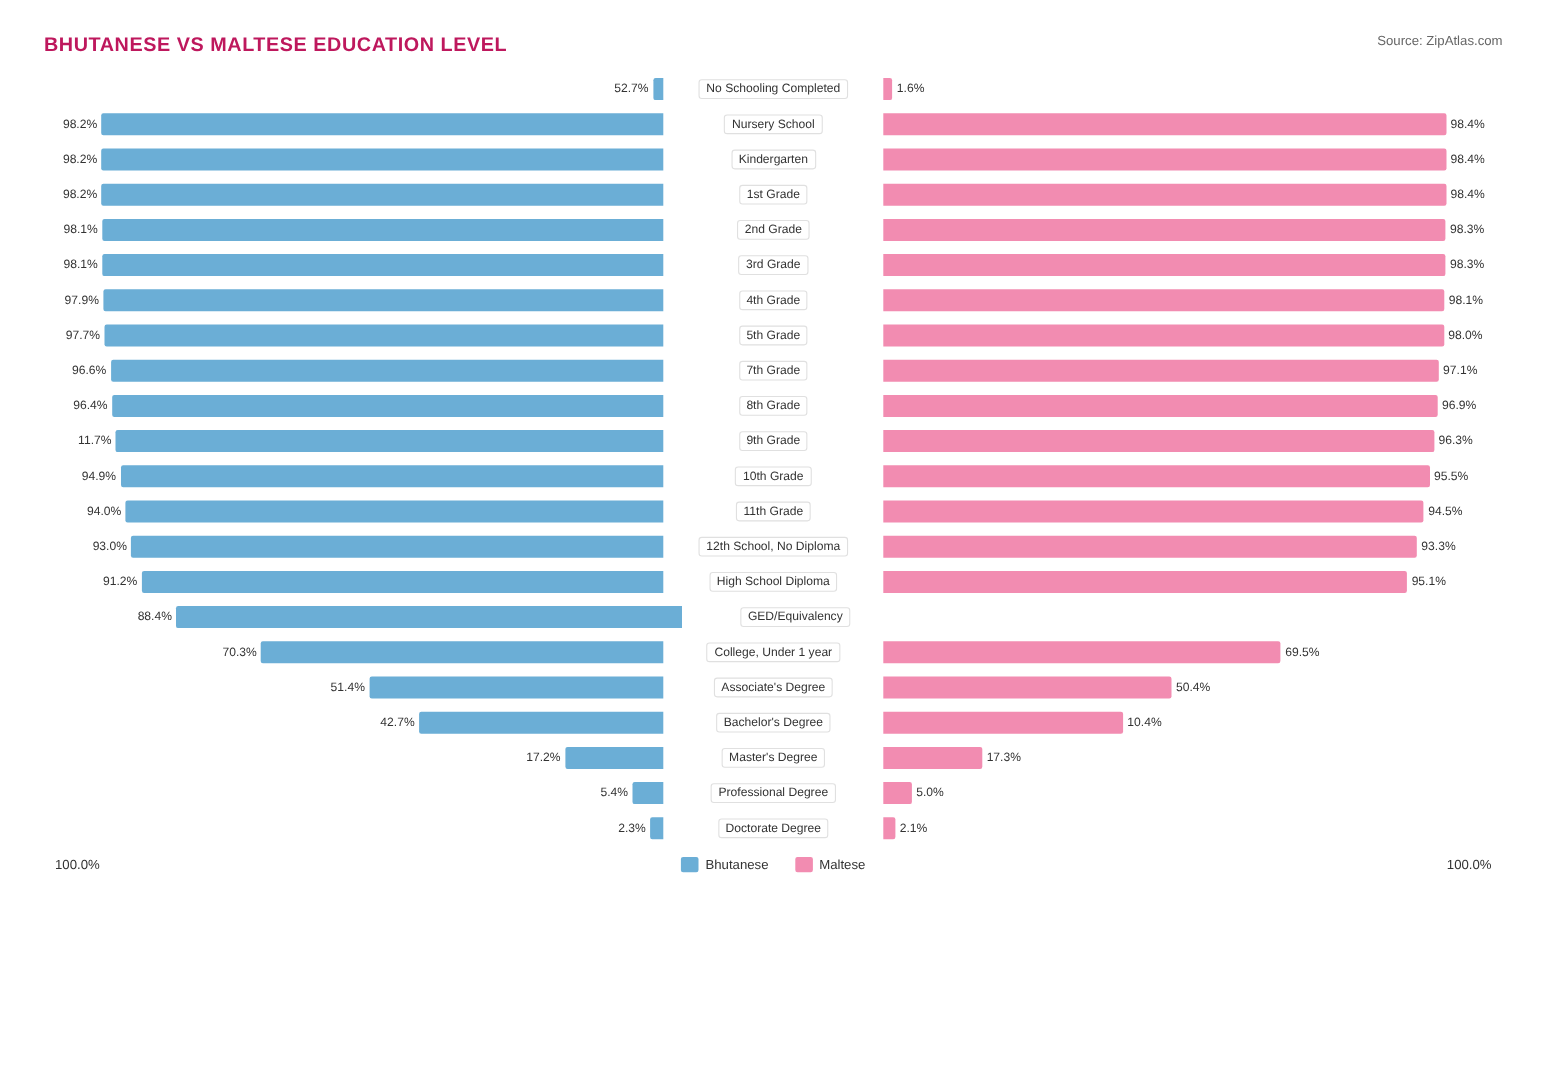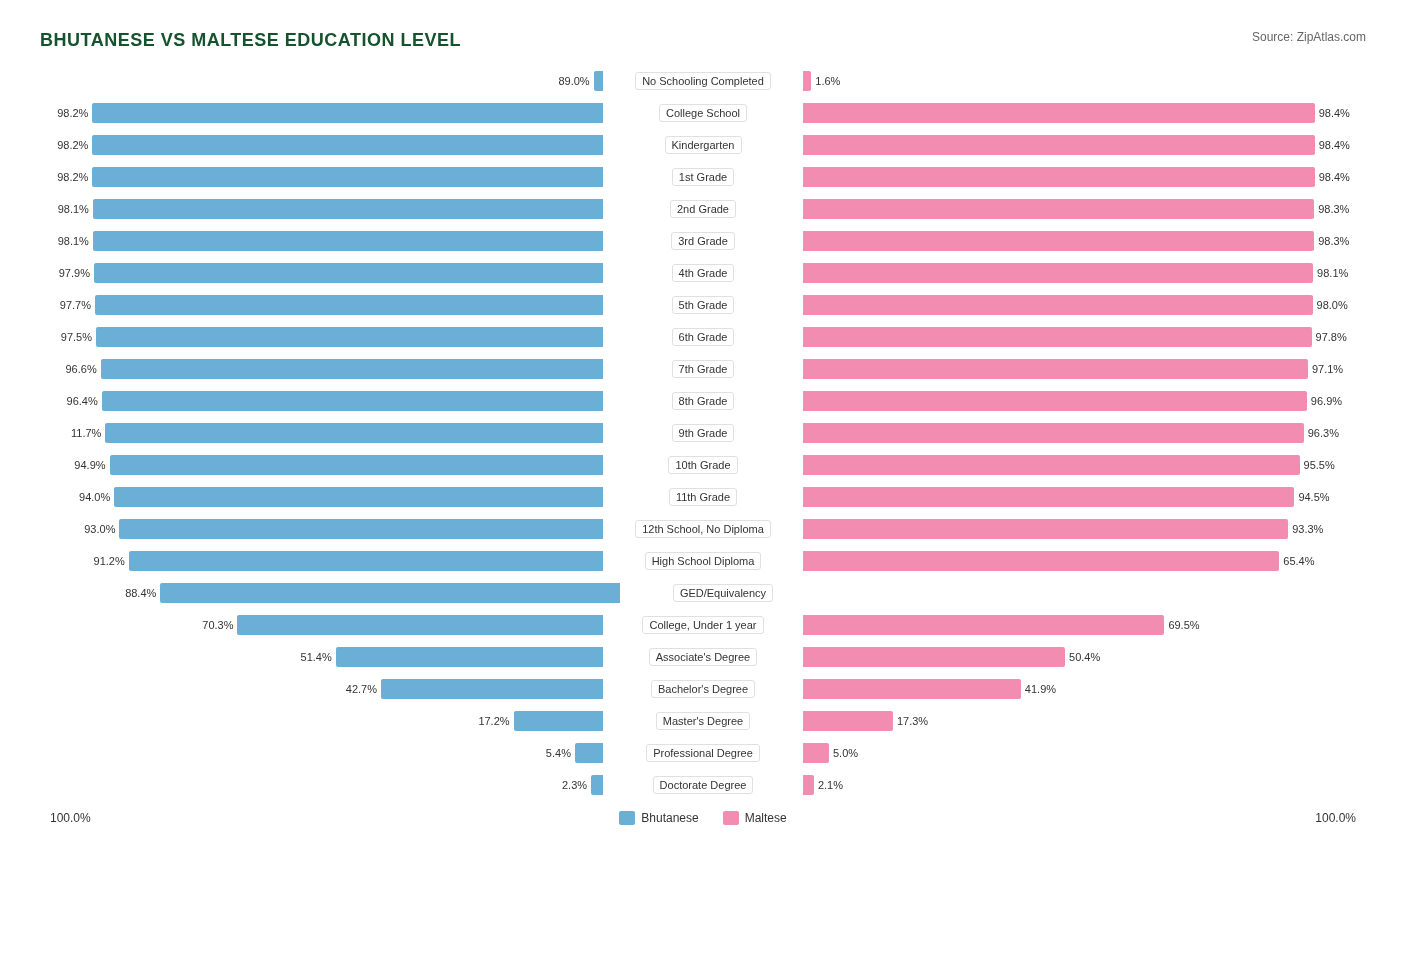--- a/index.html
+++ b/index.html
@@ -17,21 +17,21 @@
     }
     .chart-header {
       display: flex;
       justify-content: space-between;
       align-items: flex-start;
       margin-bottom: 16px;
     }
     .chart-title {
       font-size: 18px;
       font-weight: bold;
-      color: #14532d;
+      color: #be185d;
       text-transform: uppercase;
       letter-spacing: 0.5px;
     }
     .chart-source {
       font-size: 12px;
       color: #666;
     }
     .chart-body {
       width: 100%;
     }
@@ -143,21 +143,21 @@
 <div class="chart-container">
   <div class="chart-header">
     <div class="chart-title">BHUTANESE VS MALTESE EDUCATION LEVEL</div>
     <div class="chart-source">Source: ZipAtlas.com</div>
   </div>
 
   <div class="chart-body" id="chart-body">
   <div class="bar-row">
       <div class="left-section">
         <div class="left-bar-wrap">
-          <span class="left-value">89.0%</span>
+          <span class="left-value">52.7%</span>
           <div class="bar-blue" style="width:9.360000000000001px;"></div>
         </div>
       </div>
       <div class="label-section">
         <span class="bar-label">No Schooling Completed</span>
       </div>
       <div class="right-section">
         <div class="right-bar-wrap">
           <div class="bar-pink" style="width:8.32px;"></div>
           <span class="right-value">1.6%</span>
@@ -165,21 +165,21 @@
       </div>
     </div>
       <div class="bar-row">
       <div class="left-section">
         <div class="left-bar-wrap">
           <span class="left-value">98.2%</span>
           <div class="bar-blue" style="width:510.64px;"></div>
         </div>
       </div>
       <div class="label-section">
-        <span class="bar-label">College School</span>
+        <span class="bar-label">Nursery School</span>
       </div>
       <div class="right-section">
         <div class="right-bar-wrap">
           <div class="bar-pink" style="width:511.68000000000006px;"></div>
           <span class="right-value">98.4%</span>
         </div>
       </div>
     </div>
       <div class="bar-row">
       <div class="left-section">
@@ -279,37 +279,20 @@
       <div class="right-section">
         <div class="right-bar-wrap">
           <div class="bar-pink" style="width:509.59999999999997px;"></div>
           <span class="right-value">98.0%</span>
         </div>
       </div>
     </div>
       <div class="bar-row">
       <div class="left-section">
         <div class="left-bar-wrap">
-          <span class="left-value">97.5%</span>
-          <div class="bar-blue" style="width:507px;"></div>
-        </div>
-      </div>
-      <div class="label-section">
-        <span class="bar-label">6th Grade</span>
-      </div>
-      <div class="right-section">
-        <div class="right-bar-wrap">
-          <div class="bar-pink" style="width:508.56px;"></div>
-          <span class="right-value">97.8%</span>
-        </div>
-      </div>
-    </div>
-      <div class="bar-row">
-      <div class="left-section">
-        <div class="left-bar-wrap">
           <span class="left-value">96.6%</span>
           <div class="bar-blue" style="width:502.32px;"></div>
         </div>
       </div>
       <div class="label-section">
         <span class="bar-label">7th Grade</span>
       </div>
       <div class="right-section">
         <div class="right-bar-wrap">
           <div class="bar-pink" style="width:504.91999999999996px;"></div>
@@ -408,21 +391,21 @@
           <span class="left-value">91.2%</span>
           <div class="bar-blue" style="width:474.24px;"></div>
         </div>
       </div>
       <div class="label-section">
         <span class="bar-label">High School Diploma</span>
       </div>
       <div class="right-section">
         <div class="right-bar-wrap">
           <div class="bar-pink" style="width:476.31999999999994px;"></div>
-          <span class="right-value">65.4%</span>
+          <span class="right-value">95.1%</span>
         </div>
       </div>
     </div>
       <div class="bar-row">
       <div class="left-section">
         <div class="left-bar-wrap">
           <span class="left-value">88.4%</span>
           <div class="bar-blue" style="width:459.68px;"></div>
         </div>
       </div>
@@ -470,21 +453,21 @@
           <span class="left-value">42.7%</span>
           <div class="bar-blue" style="width:222.04000000000002px;"></div>
         </div>
       </div>
       <div class="label-section">
         <span class="bar-label">Bachelor's Degree</span>
       </div>
       <div class="right-section">
         <div class="right-bar-wrap">
           <div class="bar-pink" style="width:217.88px;"></div>
-          <span class="right-value">41.9%</span>
+          <span class="right-value">10.4%</span>
         </div>
       </div>
     </div>
       <div class="bar-row">
       <div class="left-section">
         <div class="left-bar-wrap">
           <span class="left-value">17.2%</span>
           <div class="bar-blue" style="width:89.44px;"></div>
         </div>
       </div>

